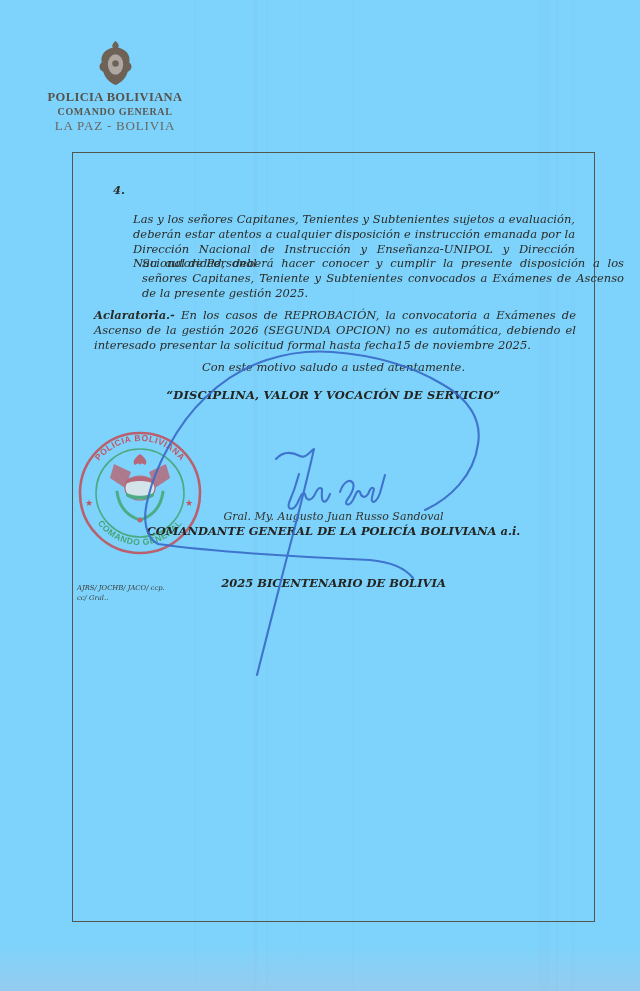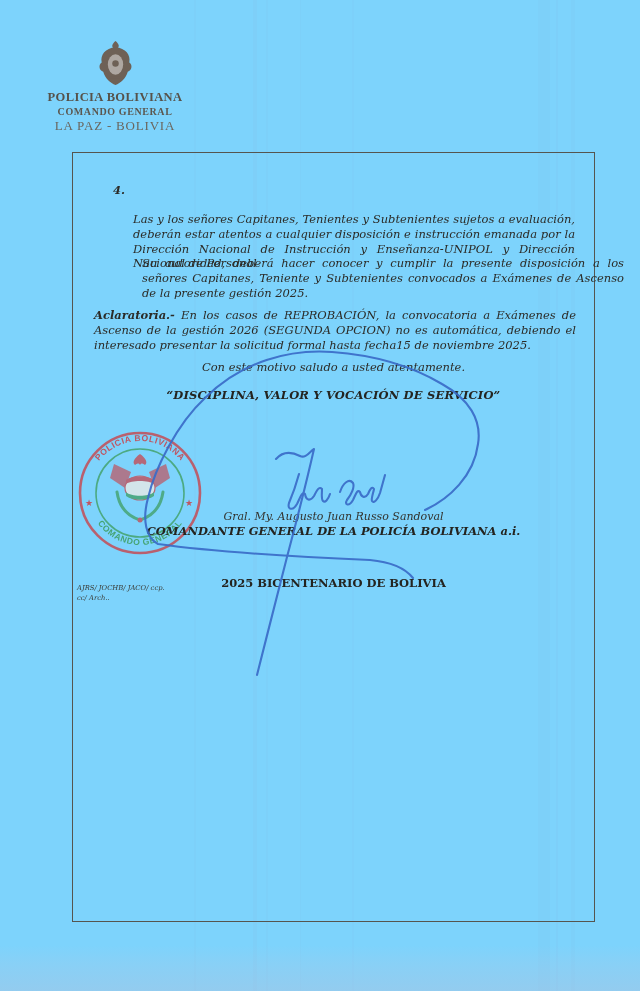--- a/index.html
+++ b/index.html
@@ -30,21 +30,21 @@
   .item4 .txt{flex:1;text-align:justify;margin-top:29px;}
   .para-auth{left:94px;top:256px;width:482px;margin-left:48px;}
   .para-acl{left:94px;top:308px;width:482px;font-style:italic;}
   .para-acl .lbl{font-weight:700;}
   .closing{left:72px;top:360px;width:523px;text-align:center;font-style:italic;font-size:11.5px;}
   .motto{left:72px;top:388px;width:523px;text-align:center;font-style:italic;font-weight:700;font-size:11.5px;letter-spacing:0.2px;color:#242420;}
   
   .signer-name{left:72px;top:510px;width:523px;text-align:center;font-style:italic;font-size:11px;color:#33332e;}
   .signer-title{left:72px;top:524px;width:523px;text-align:center;font-style:italic;font-weight:700;font-size:11.5px;color:#242420;}
   .initials{position:absolute;left:77px;top:552px;font-style:italic;font-size:6.8px;line-height:9.5px;color:#3a3a34;margin-top:32px;}
-  .slogan{left:72px;top:576px;width:523px;text-align:center;font-weight:700;font-size:11.5px;color:#242420;}
+  .slogan{left:72px;top:576px;width:523px;text-align:center;font-style:italic;font-weight:700;font-size:11.5px;color:#242420;}
   .abs{position:absolute;}
   .stamp{position:absolute;left:77px;top:430px;width:126px;height:126px;opacity:0.88;}
   .sig-overlay{position:absolute;left:0;top:0;width:640px;height:991px;pointer-events:none;}
 </style>
 </head>
 <body>
 
 <div class="page">
 
   <div class="streak" style="left:194px;width:2px;background:rgba(140,155,200,0.05);"></div>
@@ -115,21 +115,21 @@
       <path d="M86 62 C84 76 76 86 63 90" fill="none" stroke="#3f9e62" stroke-width="3" stroke-linecap="round"></path>
       <circle cx="63" cy="90" r="2.5" fill="#c8454d"></circle>
     </g>
   </svg>
 
   <div class="abs signer-title">COMANDANTE GENERAL DE LA POLICÍA BOLIVIANA a.i.</div>
   <div class="abs signer-name">Gral. My. Augusto Juan Russo Sandoval</div>
 
   <div class="initials">
     <div>AJRS/ JOCHB/ JACO/ ccp.</div>
-    <div>cc/ Arch..</div>
+    <div>cc/ Gral..</div>
   </div>
 
   <div class="abs slogan">2025 BICENTENARIO DE BOLIVIA</div>
 
   <svg class="sig-overlay" viewBox="0 0 640 991" aria-hidden="true">
     <g fill="none" stroke="#3a6cc8" stroke-width="2.1" stroke-linecap="round" stroke-linejoin="round" opacity="0.92">
       <path d="M413 578 C405 568 392 562 370 560 C300 557 215 552 158 544 C146 538 142 520 148 498 C155 468 177 424 205 398 C242 361 290 349 332 352 C374 355 410 365 442 384 C469 399 482 420 478 444 C474 476 449 499 425 510"></path>
       <path d="M276 459 C284 450 294 453 300 456 C306 459 310 451 314 449 C306 484 295 527 287 557 C279 589 267 635 257 675"></path>
       <path d="M299 474 C296 485 292 496 289 503 C287 510 293 511 297 504 C300 498 302 491 305 494 C306 500 310 502 314 496 C317 490 319 486 322 489 C322 494 321 499 323 501 C325 503 328 500 330 494"></path>
       <path d="M340 492 C343 483 349 478 353 483 C355 487 351 495 347 500 C344 505 349 507 353 500 C356 494 357 489 360 492 C361 497 365 499 368 494 C370 489 372 486 374 489 C373 494 371 499 372 501 C374 504 378 499 380 493 L385 475"></path>

